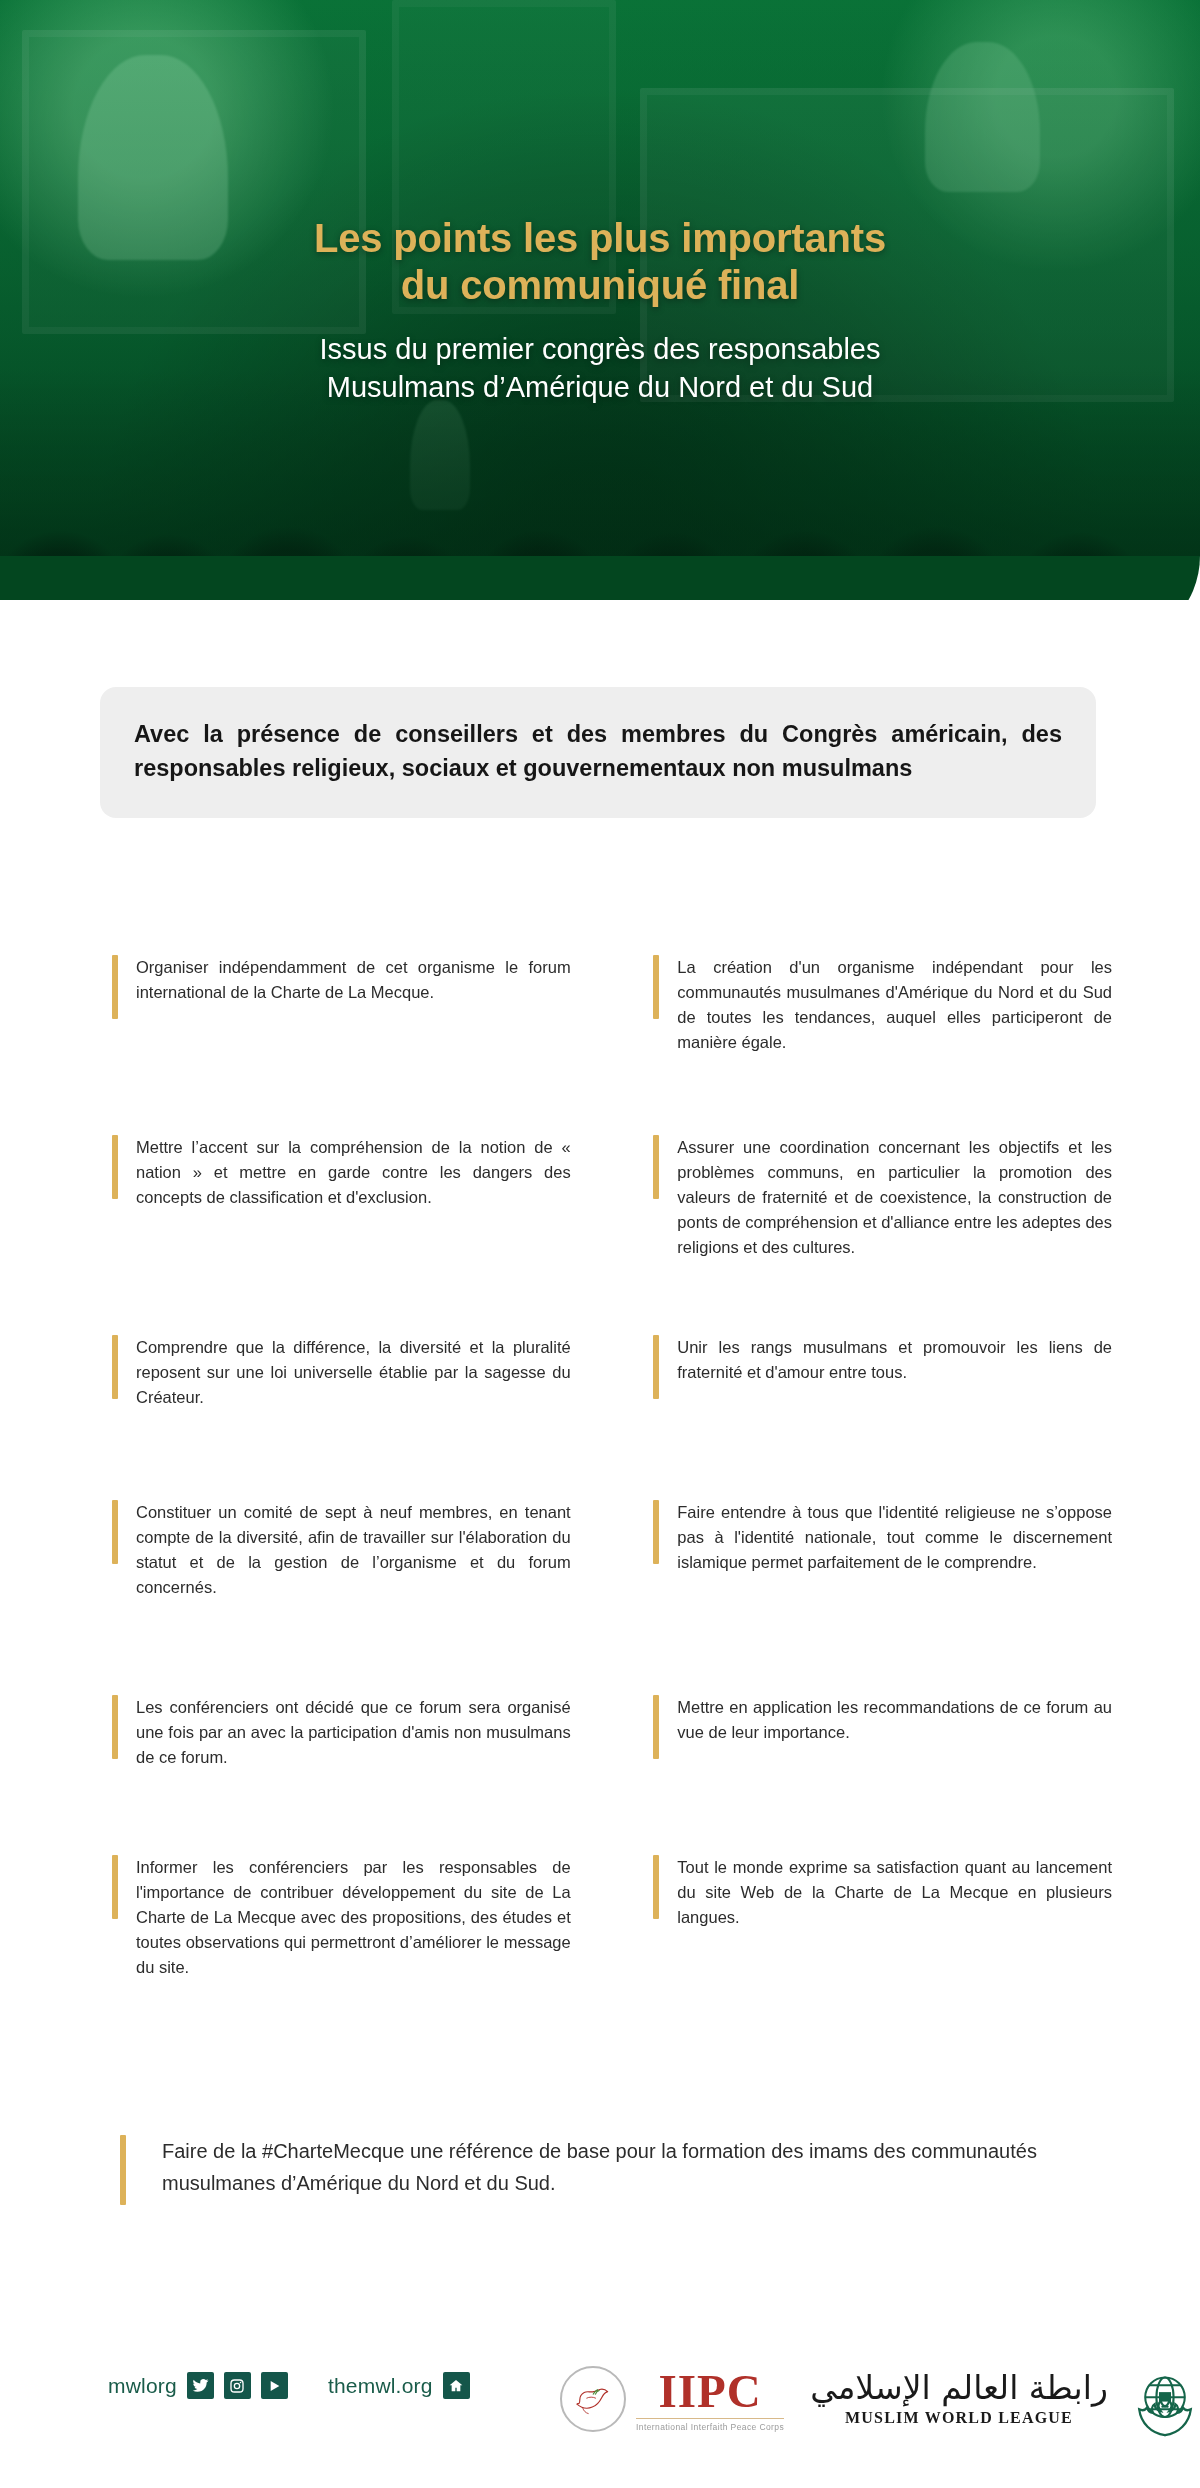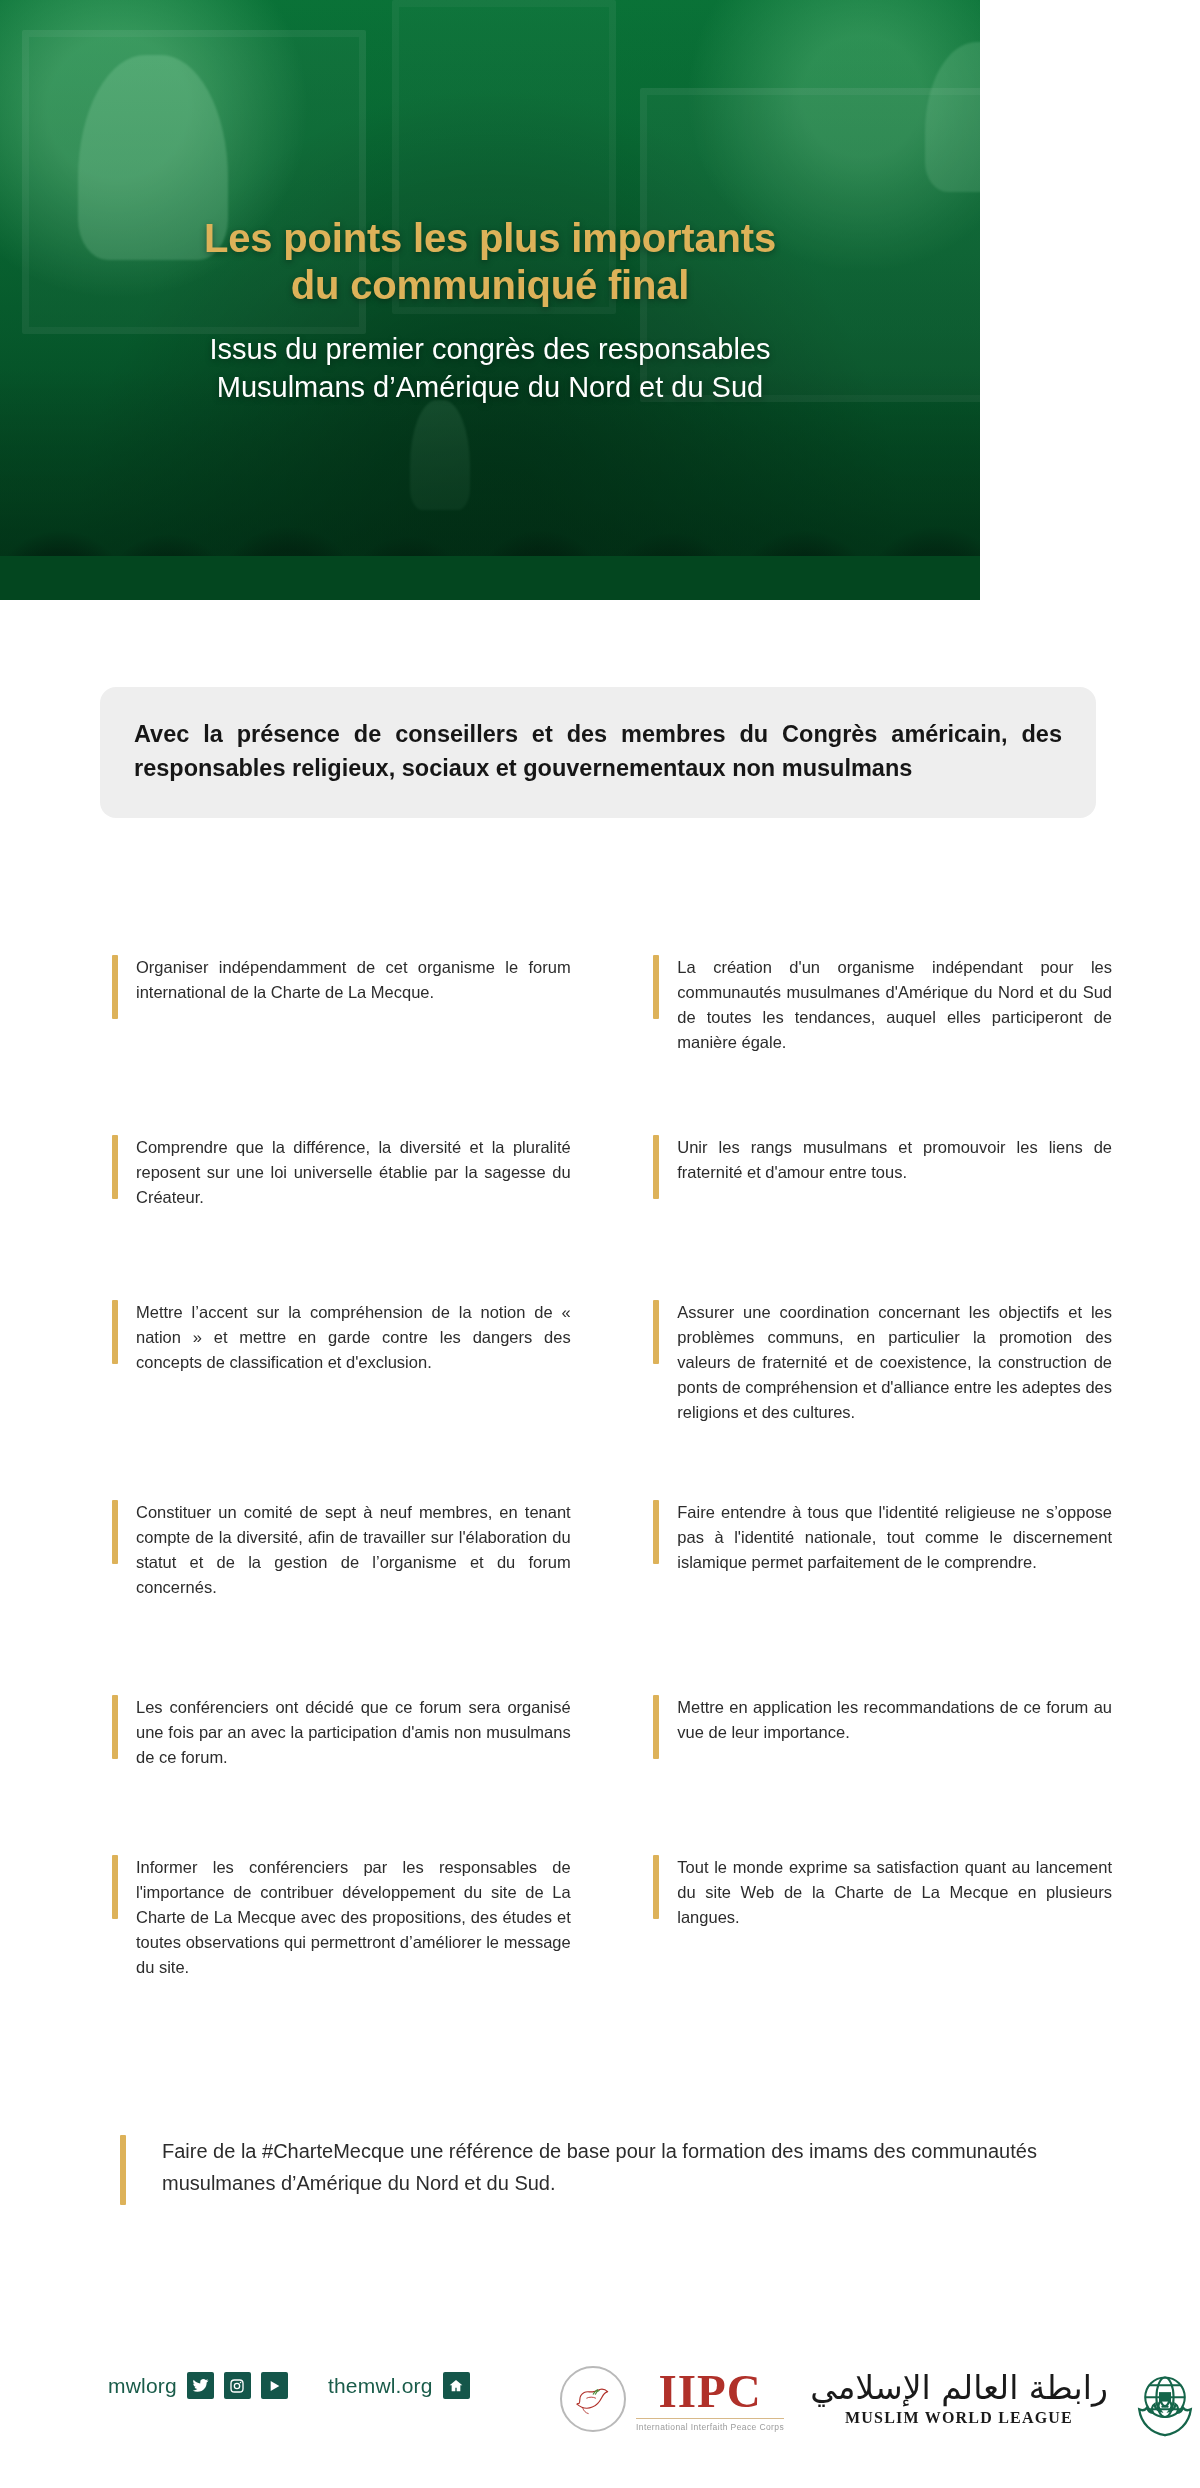--- a/index.html
+++ b/index.html
@@ -6,21 +6,21 @@
   body{
     width:1200px;height:2488px;
     background:#ffffff;
     font-family:"Liberation Sans","DejaVu Sans",sans-serif;
     overflow:hidden;
     position:relative;
   }
   
   .header{
     position:relative;
-    width:980px;height:600px;
+    width:1200px;height:600px;
     overflow:hidden;
     background:#000000;
   }
   .hero-photo{
     position:absolute;inset:0;
     background:
       radial-gradient(circle at 12% 18%, rgba(120,220,150,.55) 0 70px, rgba(120,220,150,0) 190px),
       radial-gradient(circle at 88% 16%, rgba(120,220,150,.45) 0 60px, rgba(120,220,150,0) 175px),
       radial-gradient(ellipse at 50% 95%, rgba(0,0,0,.55) 0 10%, rgba(0,0,0,0) 60%),
       linear-gradient(180deg,#0b7a3b 0%,#0a6e36 42%,#075c2d 70%,#03461f 100%);
@@ -192,41 +192,41 @@
       <div class="bar" style="height:64px;"></div>
       <div class="cell-text">Organiser indépendamment de cet organisme le forum international de la Charte de La Mecque.</div>
     </div>
     <div class="cell spacer"></div>
     <div class="cell">
       <div class="bar" style="height:64px;"></div>
       <div class="cell-text">La création d'un organisme indépendant pour les communautés musulmanes d'Amérique du Nord et du Sud de toutes les tendances, auquel elles participeront de manière égale.</div>
     </div>
   </div>
 
+  <div class="row" style="min-height:200px;">
+    <div class="cell">
+      <div class="bar" style="height:64px;"></div>
+      <div class="cell-text">Mettre l’accent sur la compréhension de la notion de « nation » et mettre en garde contre les dangers des concepts de classification et d'exclusion.</div>
+    </div>
+    <div class="cell spacer"></div>
+    <div class="cell">
+      <div class="bar" style="height:64px;"></div>
+      <div class="cell-text">Assurer une coordination concernant les objectifs et les problèmes communs, en particulier la promotion des valeurs de fraternité et de coexistence, la construction de ponts de compréhension et d'alliance entre les adeptes des religions et des cultures.</div>
+    </div>
+  </div>
+
   <div class="row" style="min-height:165px;">
     <div class="cell">
       <div class="bar" style="height:64px;"></div>
       <div class="cell-text">Comprendre que la différence, la diversité et la pluralité reposent sur une loi universelle établie par la sagesse du Créateur.</div>
     </div>
     <div class="cell spacer"></div>
     <div class="cell">
       <div class="bar" style="height:64px;"></div>
       <div class="cell-text">Unir les rangs musulmans et promouvoir les liens de fraternité et d'amour entre tous.</div>
-    </div>
-  </div>
-
-  <div class="row" style="min-height:200px;">
-    <div class="cell">
-      <div class="bar" style="height:64px;"></div>
-      <div class="cell-text">Mettre l’accent sur la compréhension de la notion de « nation » et mettre en garde contre les dangers des concepts de classification et d'exclusion.</div>
-    </div>
-    <div class="cell spacer"></div>
-    <div class="cell">
-      <div class="bar" style="height:64px;"></div>
-      <div class="cell-text">Assurer une coordination concernant les objectifs et les problèmes communs, en particulier la promotion des valeurs de fraternité et de coexistence, la construction de ponts de compréhension et d'alliance entre les adeptes des religions et des cultures.</div>
     </div>
   </div>
 
   <div class="row" style="min-height:195px;">
     <div class="cell">
       <div class="bar" style="height:64px;"></div>
       <div class="cell-text">Constituer un comité de sept à neuf membres, en tenant compte de la diversité, afin de travailler sur l'élaboration du statut et de la gestion de l’organisme et du forum concernés.</div>
     </div>
     <div class="cell spacer"></div>
     <div class="cell">

